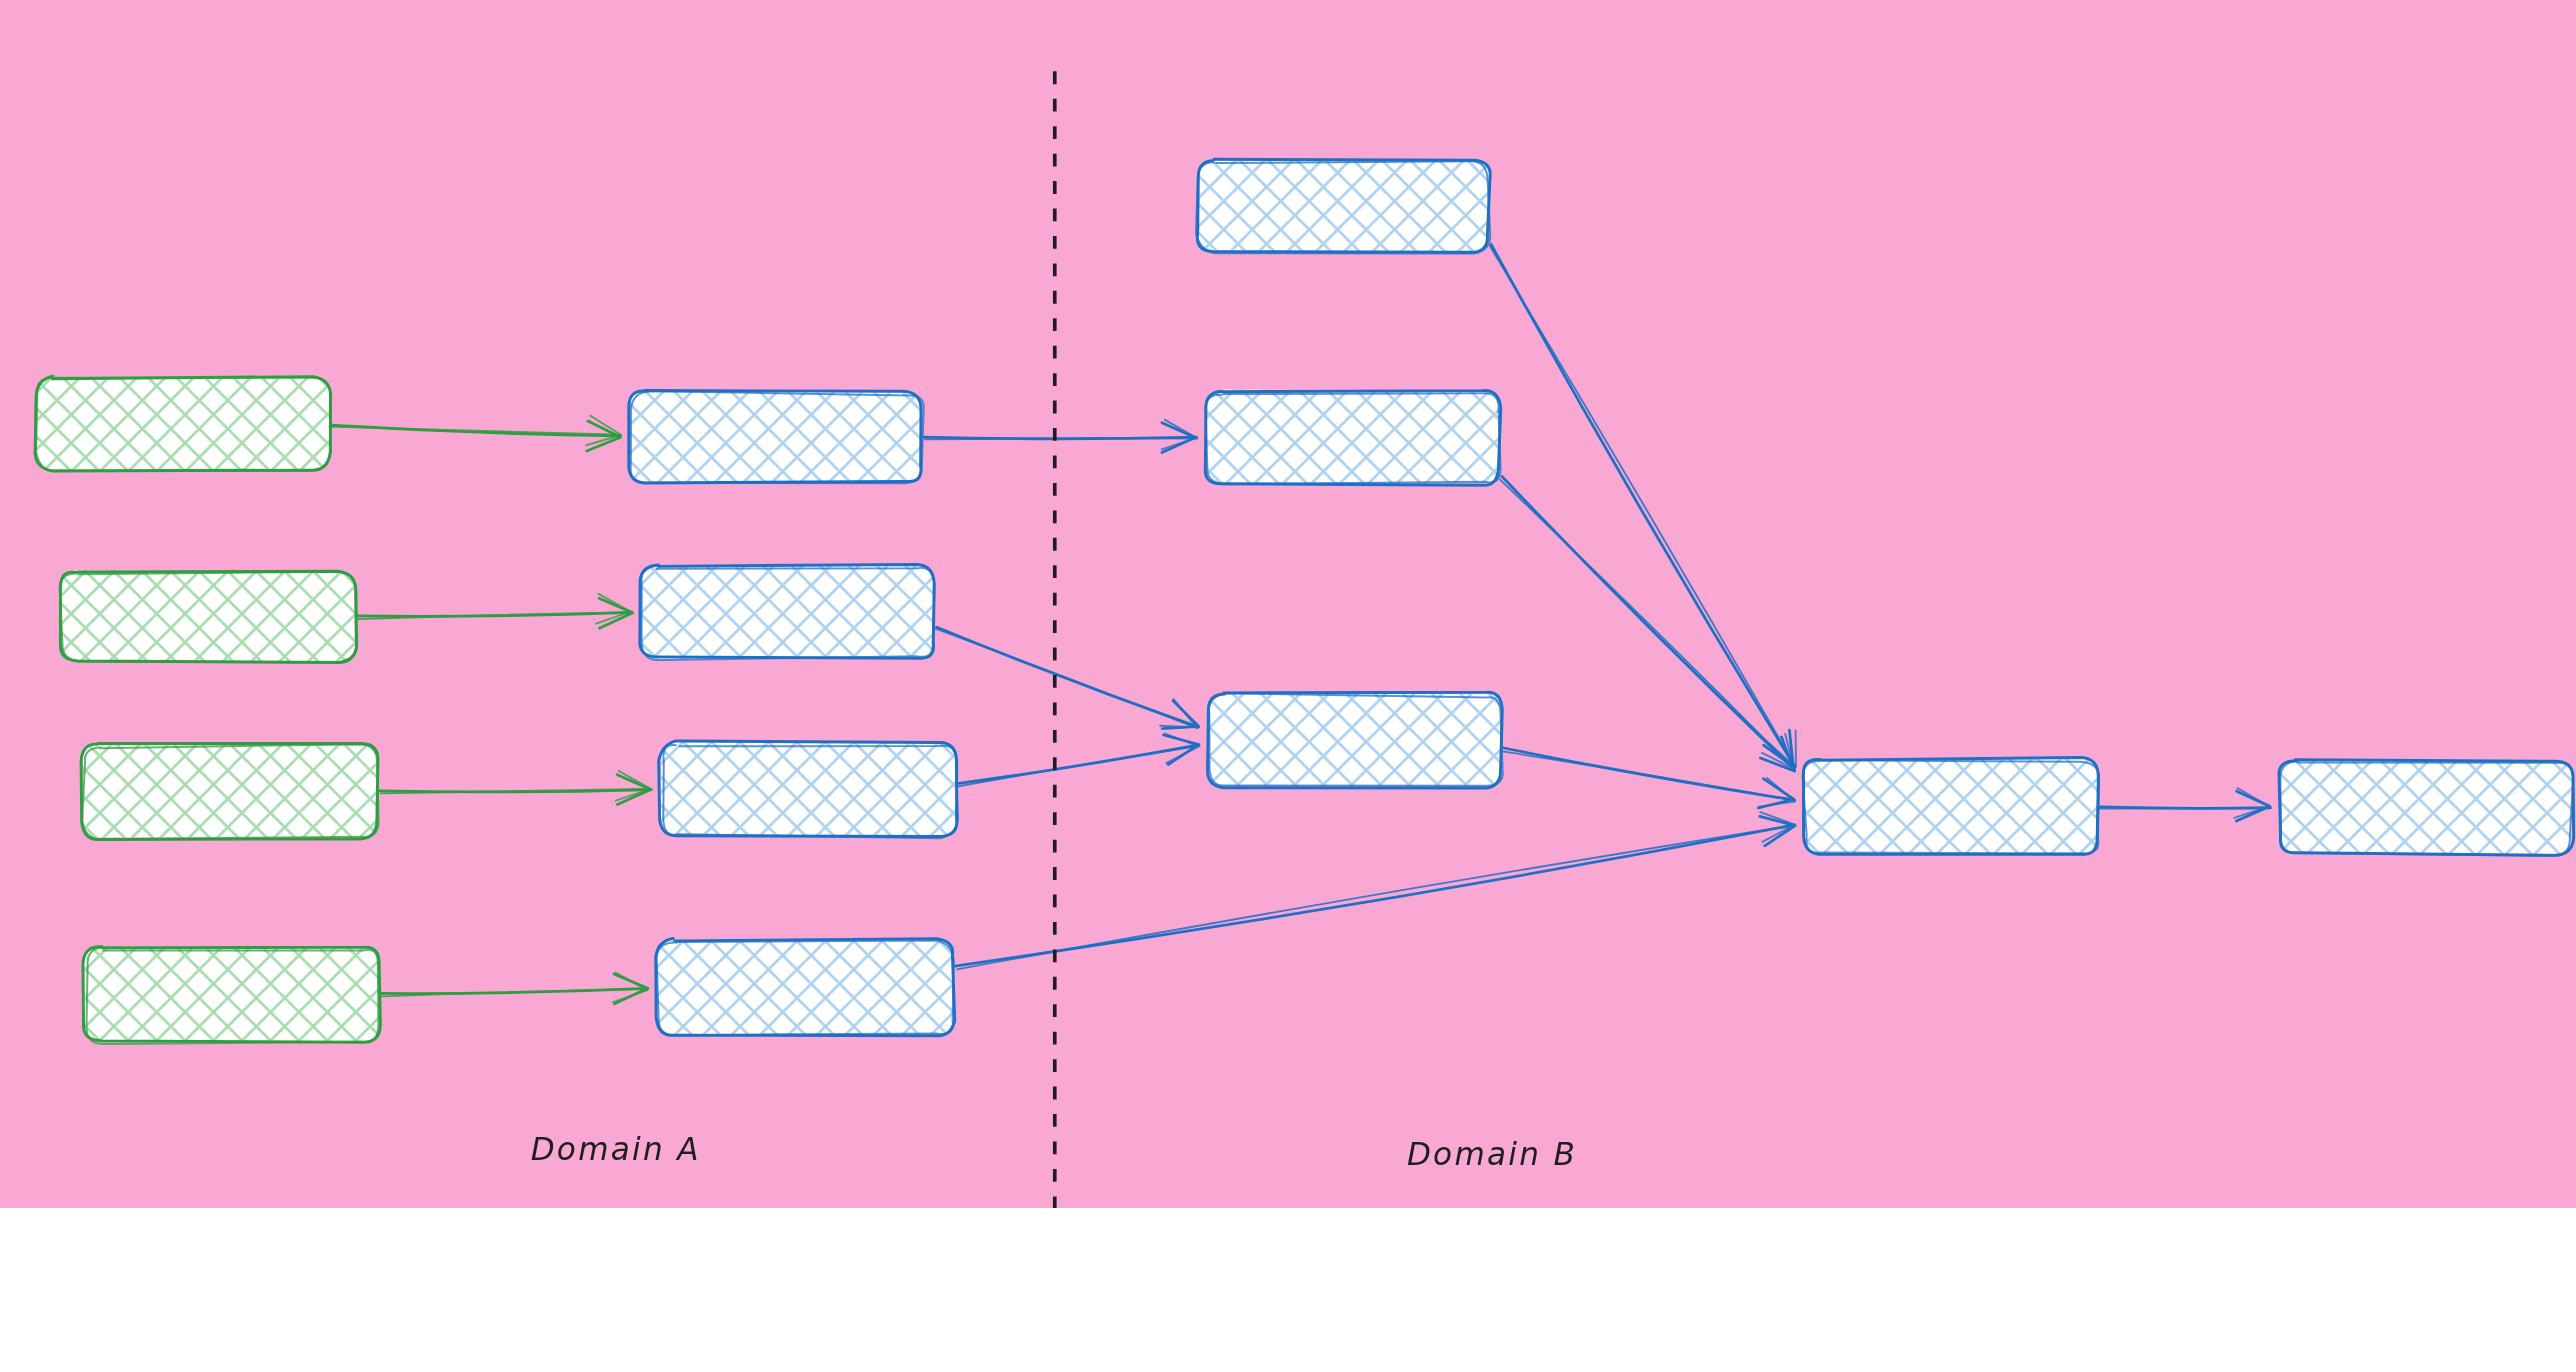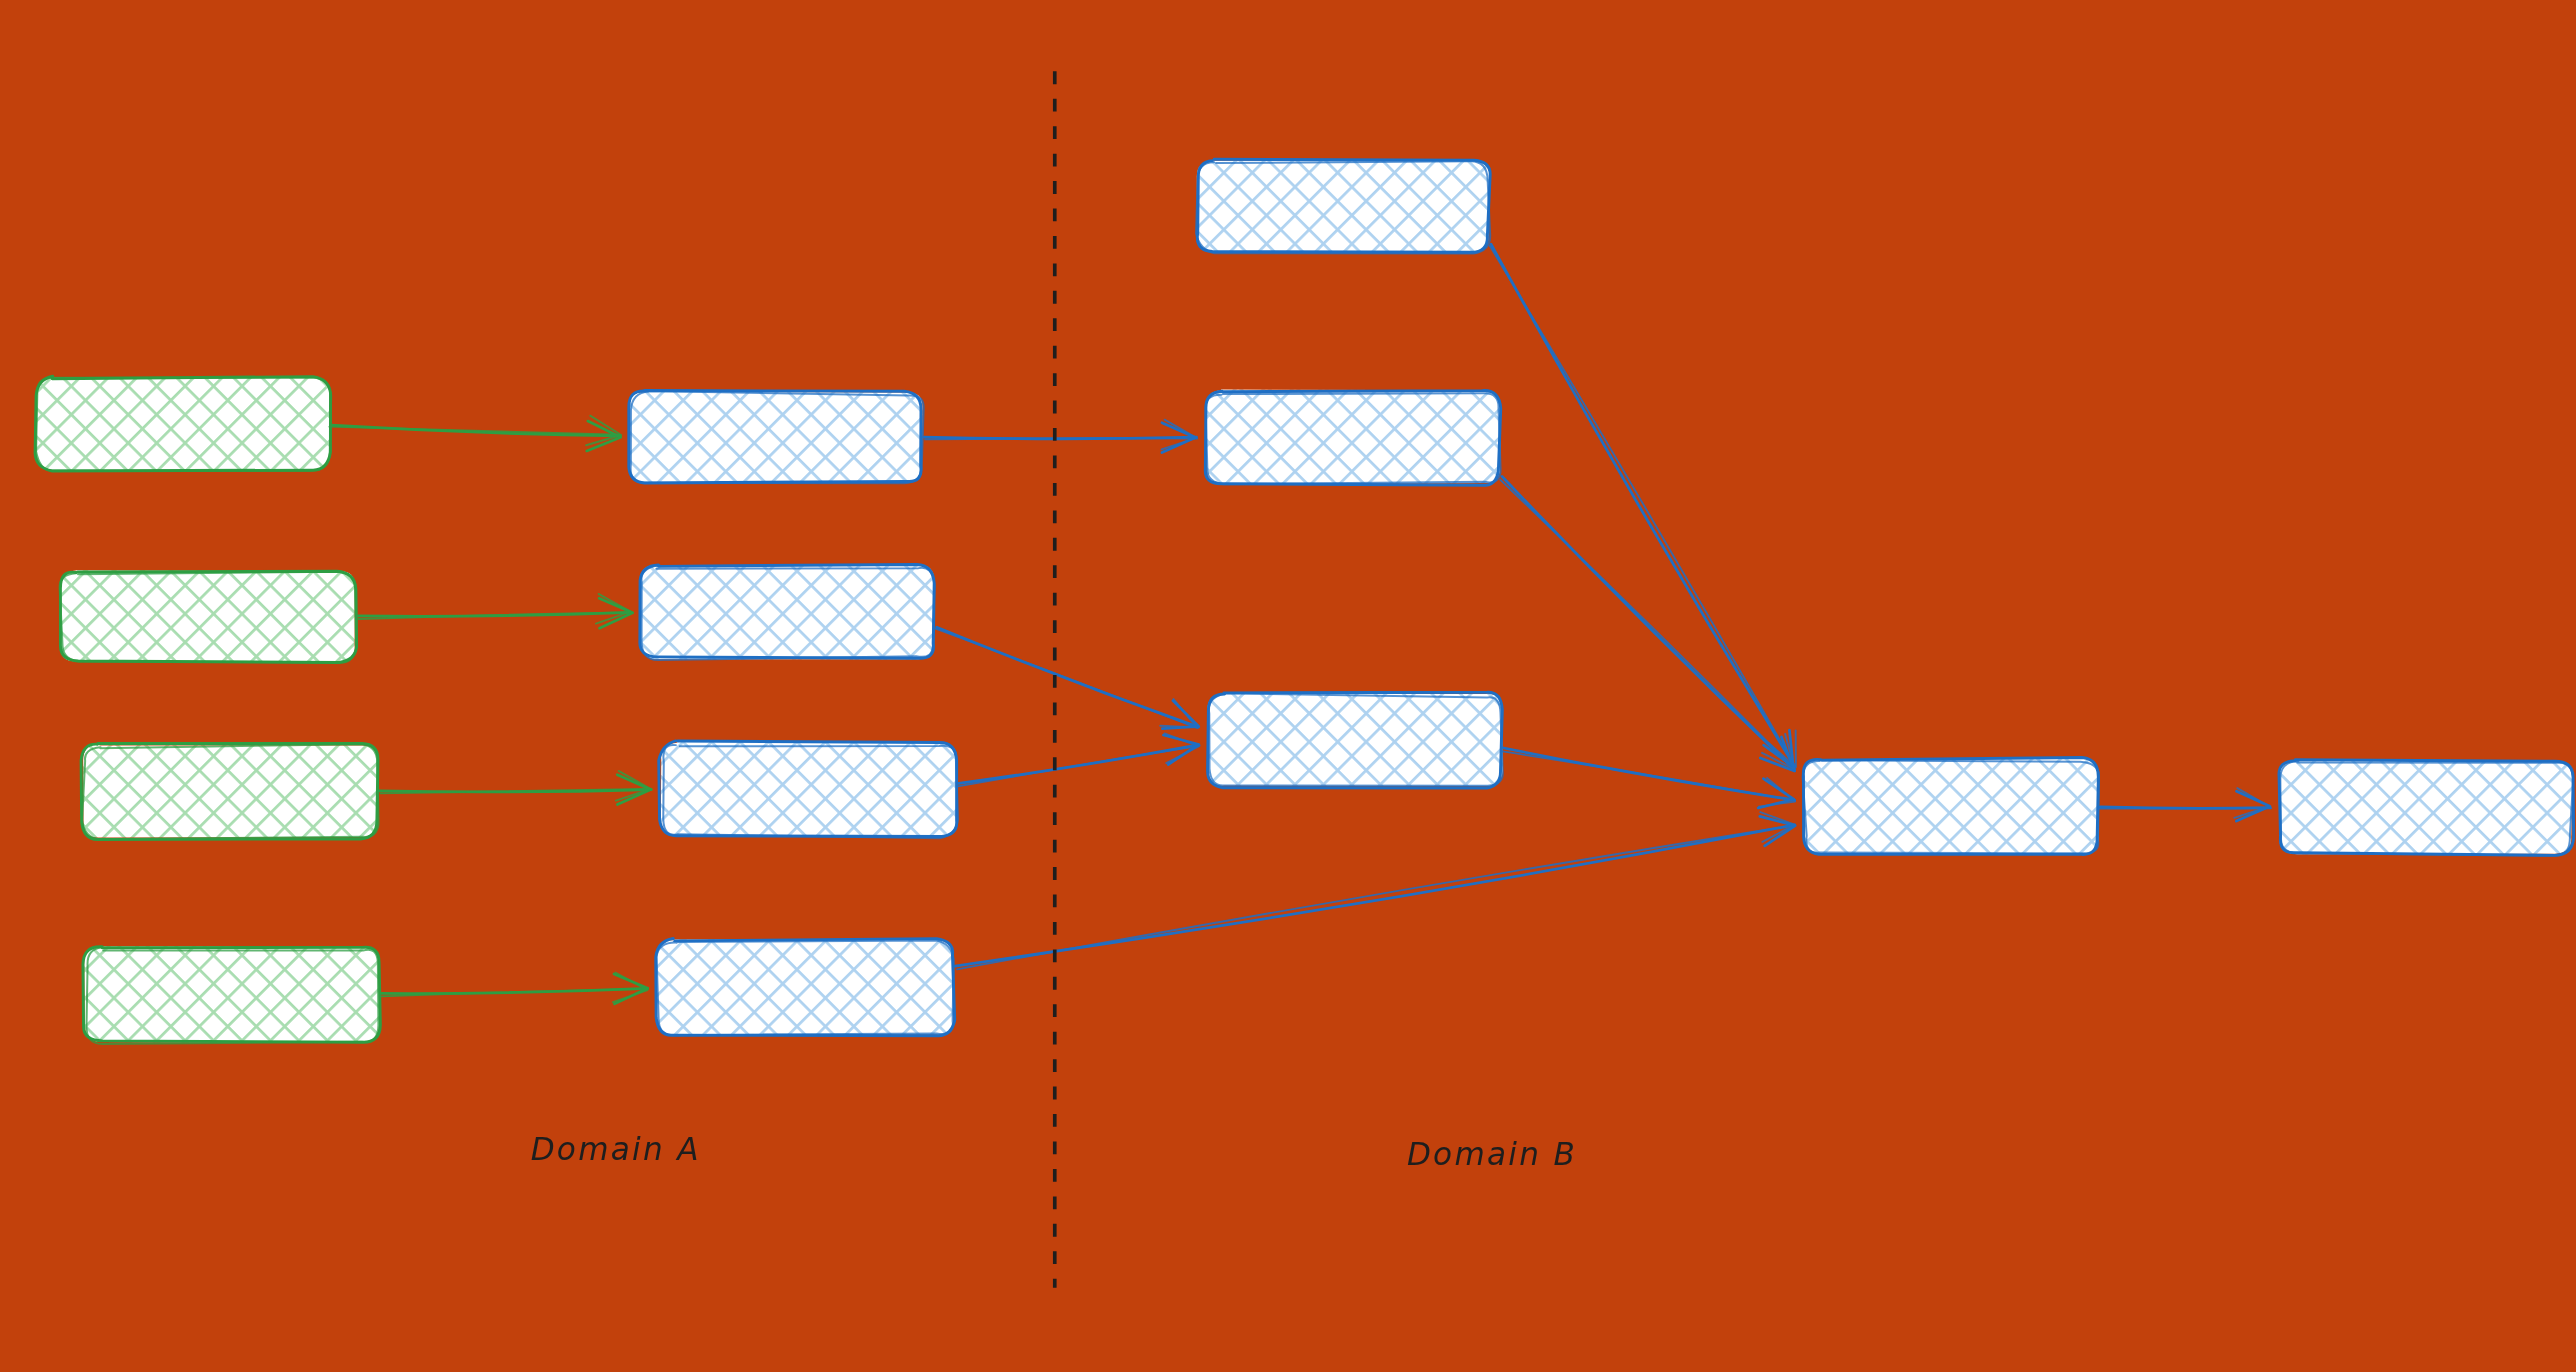--- a/index.html
+++ b/index.html
@@ -7,22 +7,22 @@
     margin: 0;
     padding: 0;
     background: #ffffff;
   }
   body {
     font-family: "Liberation Sans", sans-serif;
   }
   #canvas-root {
     position: relative;
     width: 2576px;
-    height: 1372px;
-    background: #c2410c;
+    height: 1208px;
+    background: #f9a8d4;
     overflow: hidden;
   }
   #diagram-svg {
     position: absolute;
     inset: 0;
     width: 2576px;
     height: 1372px;
     display: block;
   }
   .domain-label {

